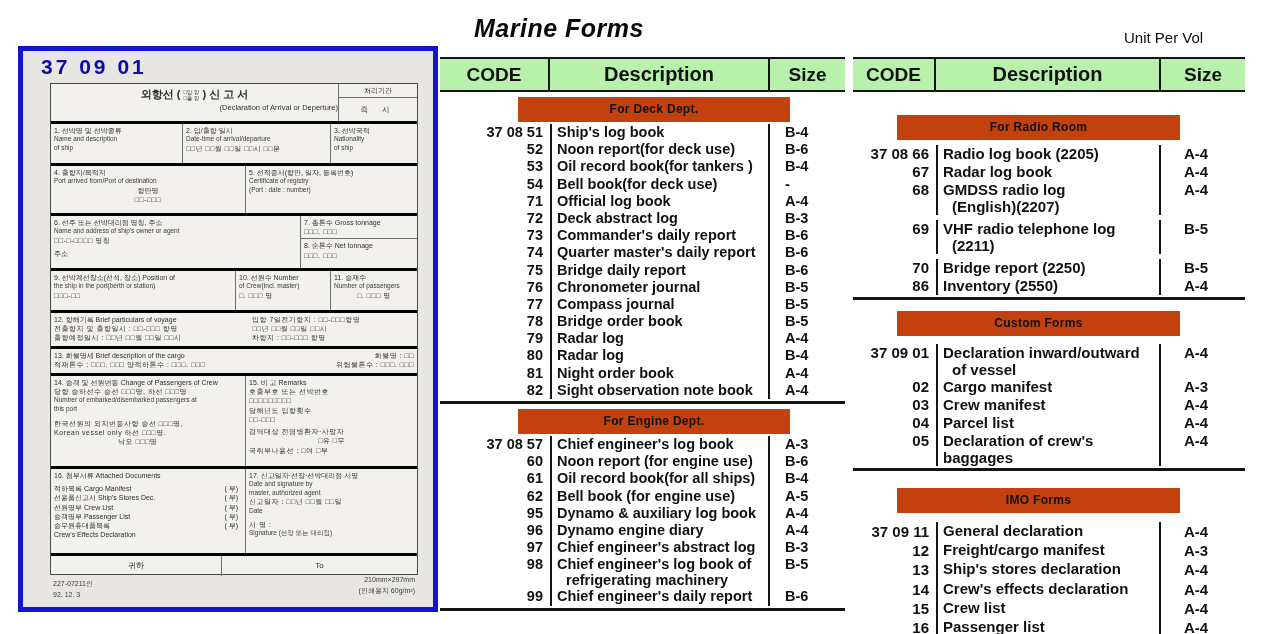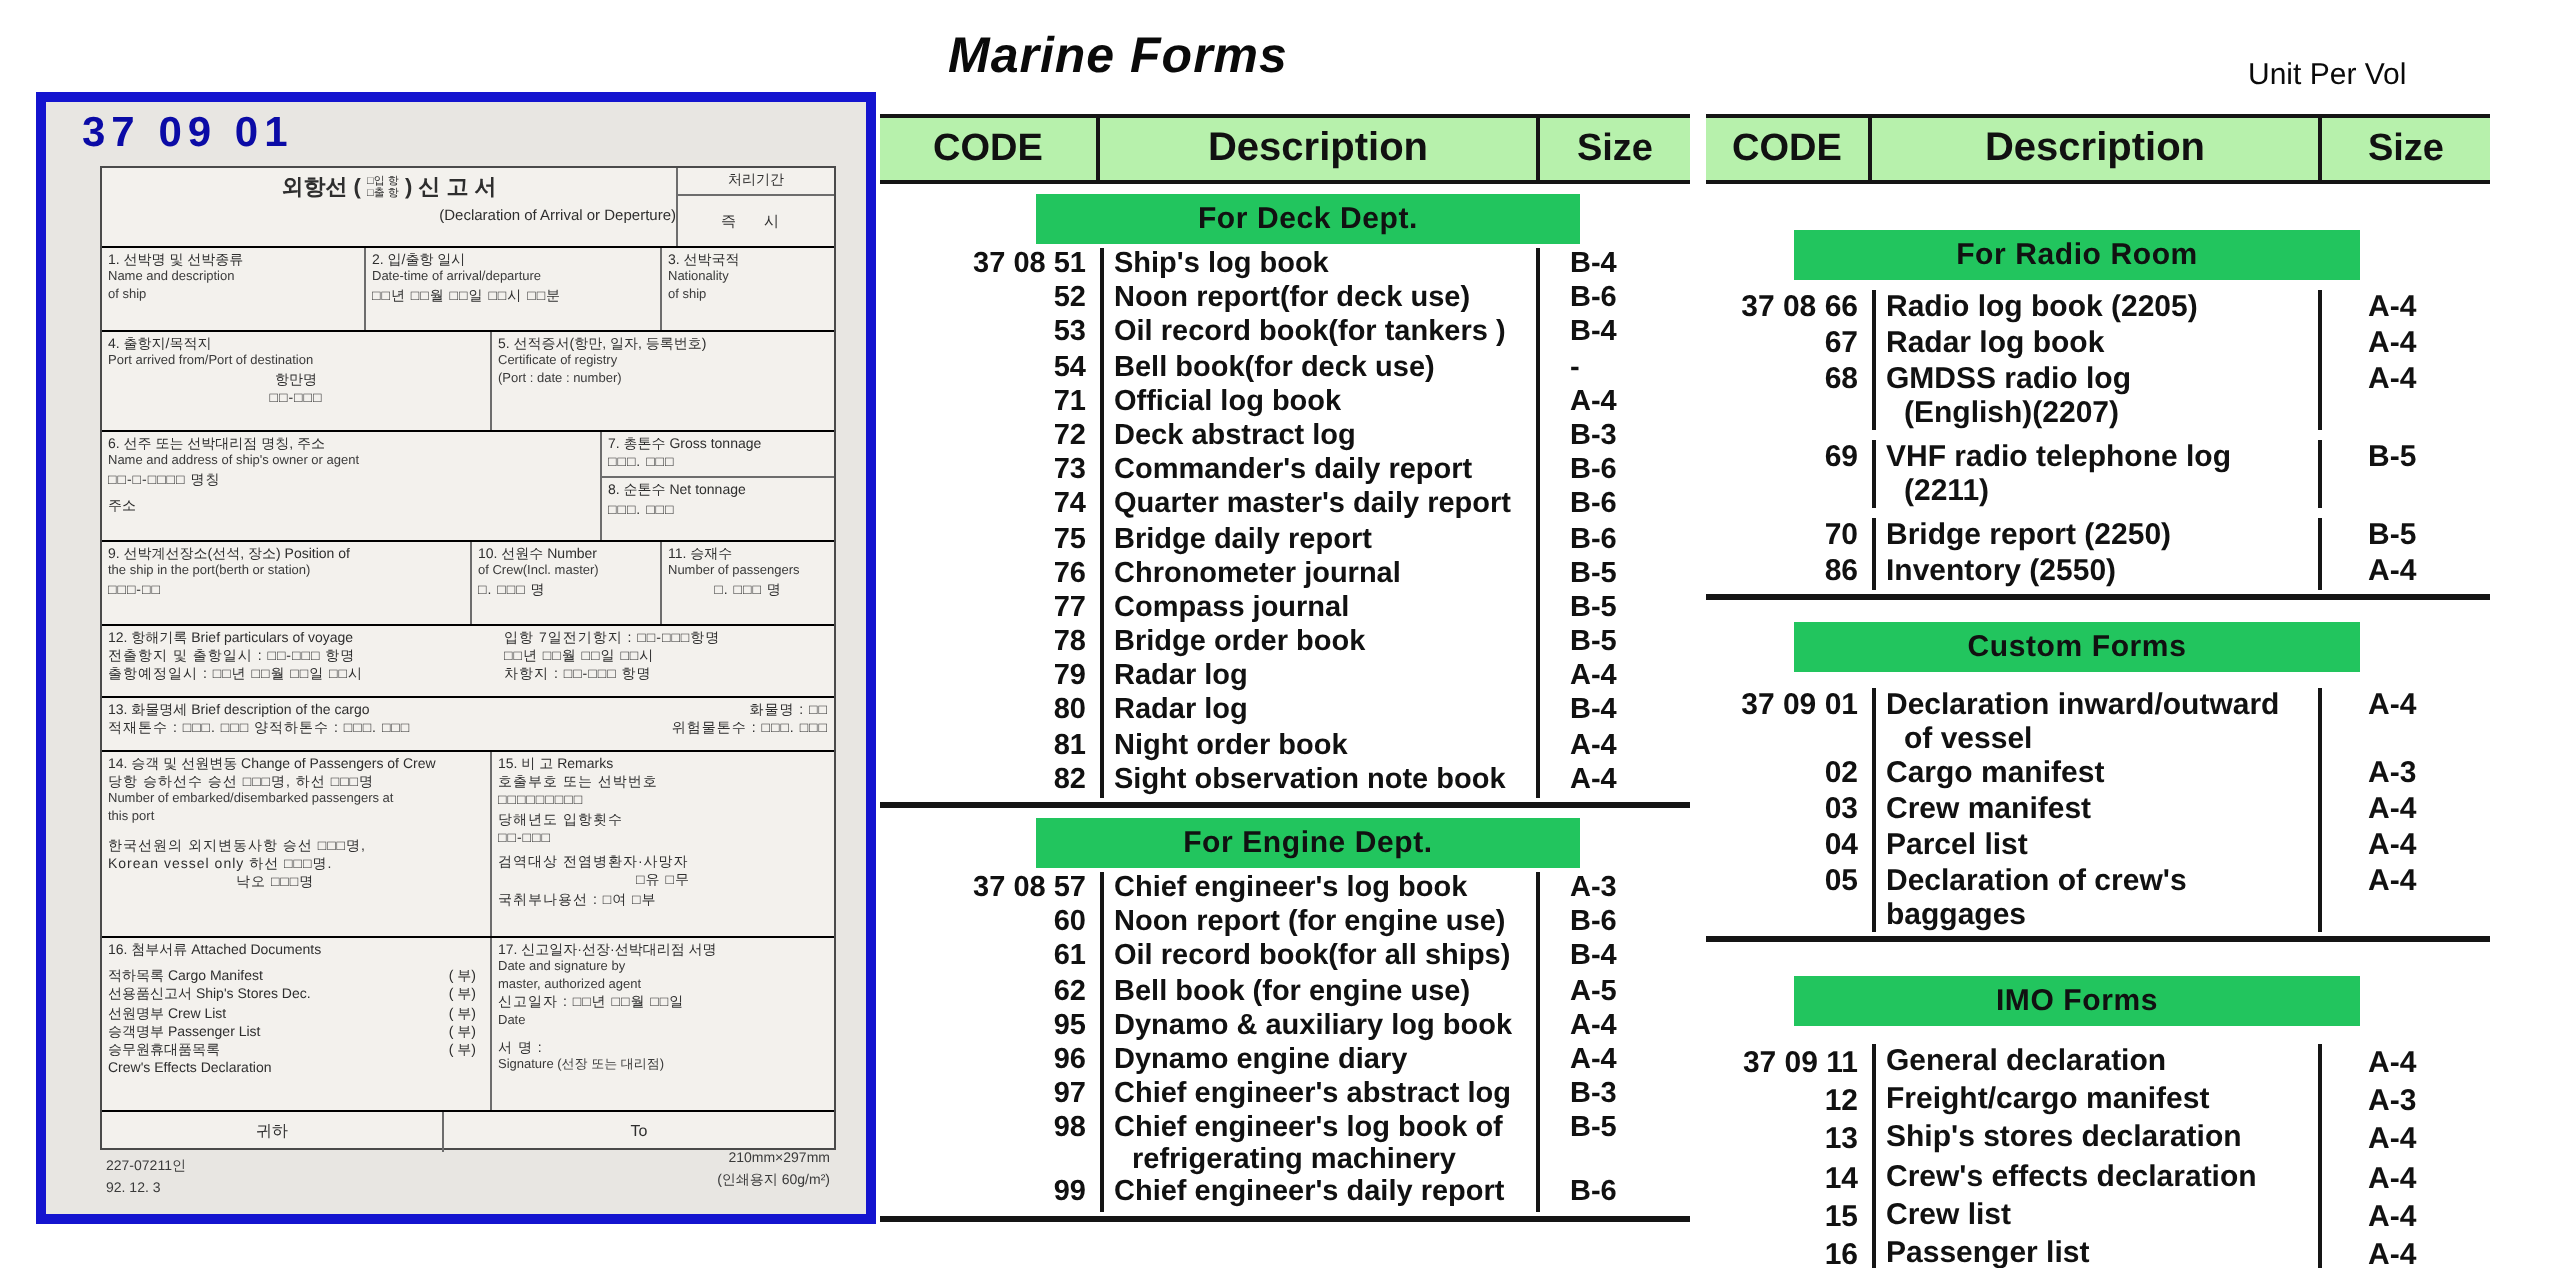--- a/index.html
+++ b/index.html
@@ -19,21 +19,21 @@
          border-top:2px solid #151515;border-bottom:2px solid #151515;
          font-weight:bold;font-size:19px;box-sizing:border-box;}
   .thead>div{text-align:center;box-sizing:border-box;height:100%;display:flex;align-items:center;justify-content:center;}
   .tbl-left .h-code{width:110px;border-right:2px solid #151515;}
   .tbl-left .h-desc{width:220px;border-right:2px solid #151515;font-size:20px;}
   .tbl-left .h-size{flex:1;}
   .tbl-right .h-code{width:83px;border-right:2px solid #151515;}
   .tbl-right .h-desc{width:225px;border-right:2px solid #151515;font-size:20px;}
   .tbl-right .h-size{flex:1;}
 
-  .band{background:#22c55e;text-align:center;font-weight:bold;font-size:15px;
+  .band{background:#c2410c;text-align:center;font-weight:bold;font-size:12px;
         height:25px;line-height:25px;letter-spacing:.3px;}
   .tbl-left .band{margin:5px 0 2px 78px;width:272px;}
   .tbl-right .band{margin-left:44px;width:283px;}
   .tbl-right .band-0{margin-top:23px;margin-bottom:5px;}
   .tbl-right .band-1{margin-top:11px;margin-bottom:8px;}
   .tbl-right .band-2{margin-top:17px;margin-bottom:9px;}
 
   .rows{border-bottom:3px solid #151515;padding-bottom:2px;margin-top:2px;}
   .trow{display:flex;align-items:flex-start;}
   .tbl-left .trow{min-height:17.2px;font-size:14.5px;}
@@ -52,21 +52,21 @@
   .tbl-right .c-size{padding-left:23px;}
 
   
   .scan{position:absolute;left:18px;top:46px;width:410px;height:556px;
         border:5px solid #1414cf;background:#e8e6e2;}
   .scan-code{position:absolute;left:18px;top:4px;font-size:21px;font-weight:bold;
              color:#0b0ba6;letter-spacing:3px;}
   .paper{position:absolute;left:27px;top:32px;width:368px;height:492px;
          background:#f3f1ed;border:1px solid #4a4a4a;box-sizing:border-box;
          font-size:7px;line-height:1.32;color:#2e2e2e;}
-  .frow{display:flex;border-bottom:1px solid #000000;box-sizing:border-box;}
+  .frow{display:flex;border-bottom:3px solid #000000;box-sizing:border-box;}
   .frow:last-child{border-bottom:none;}
   .fc{box-sizing:border-box;border-right:1px solid #6d6d6d;padding:2px 3px;overflow:hidden;}
   .fc:last-child{border-right:none;}
   .ko{font-size:7px;}
   .en{font-size:6.5px;color:#3a3a3a;}
   .bx{font-size:7px;letter-spacing:.5px;}
   .ctr{text-align:center;}
   .ftitle{font-size:11px;text-align:center;font-weight:600;margin-top:3px;}
   .opts{display:inline-block;vertical-align:middle;font-size:5.5px;line-height:1.1;text-align:left;font-weight:400;}
   .fsub{text-align:right;font-size:7.5px;margin-top:1px;}

